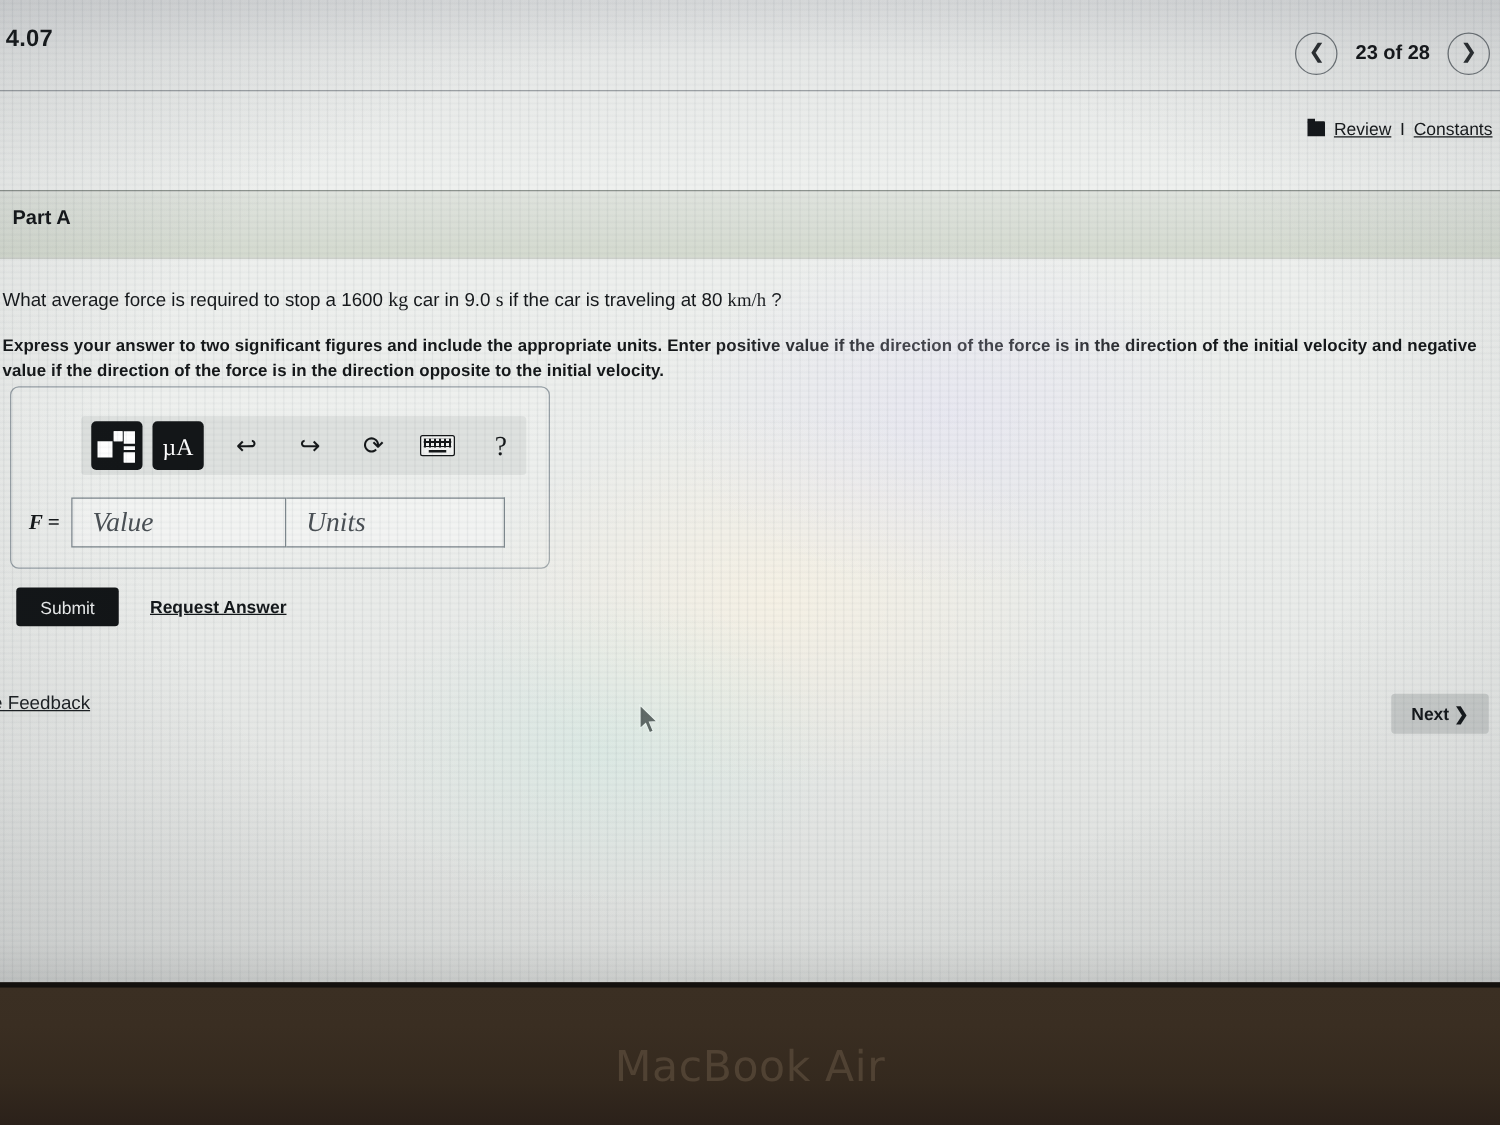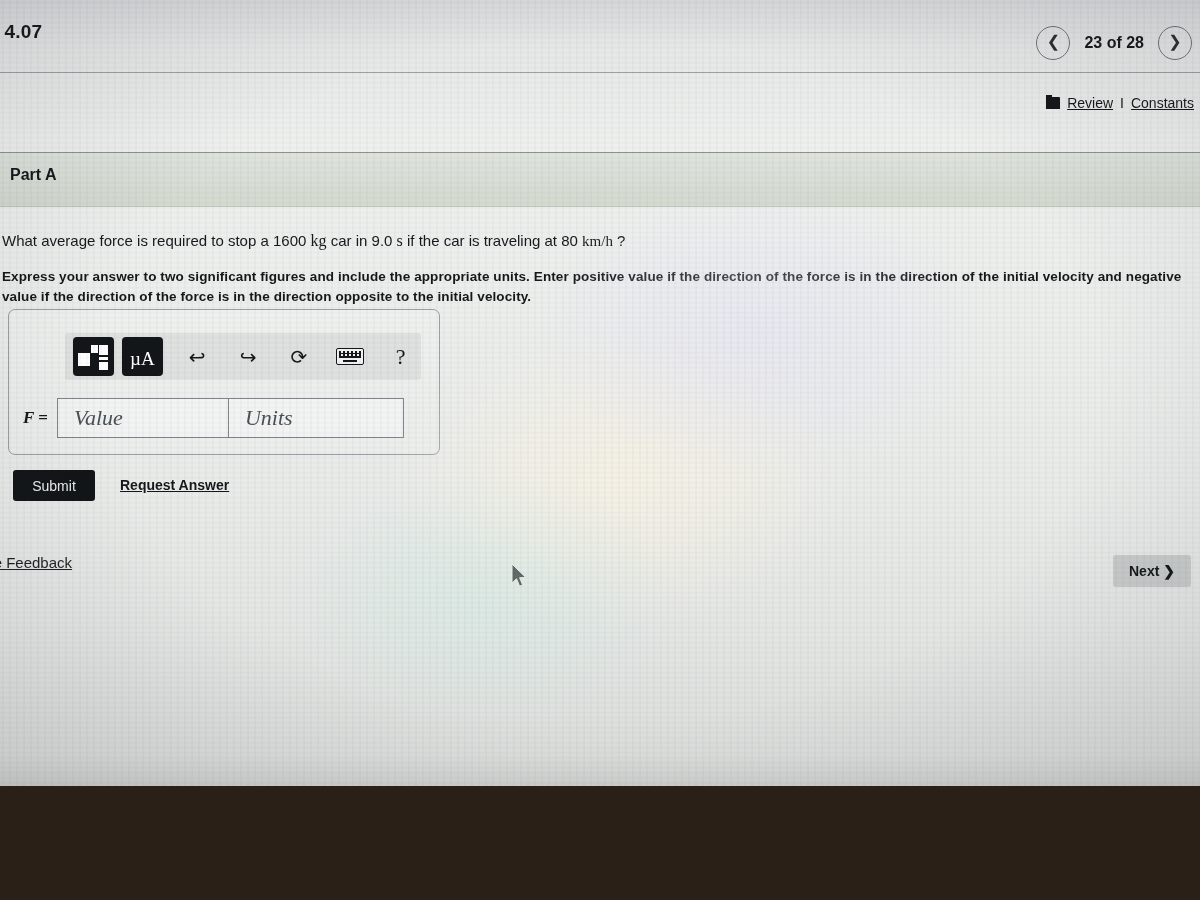--- a/index.html
+++ b/index.html
@@ -497,13 +497,17 @@
     </div>
 
     <div class="glow1"></div>
     <div class="glow2"></div>
     <div class="glow3"></div>
     <div class="moire-v"></div>
     <div class="moire-h"></div>
     <div class="vign"></div>
   </div>
 
+  <div id="bezel">
+    <div class="bezel-top-line"></div>
+    <div class="bezel-brand">MacBook Air</div>
+  </div>
 </div>
 
 </body></html>

